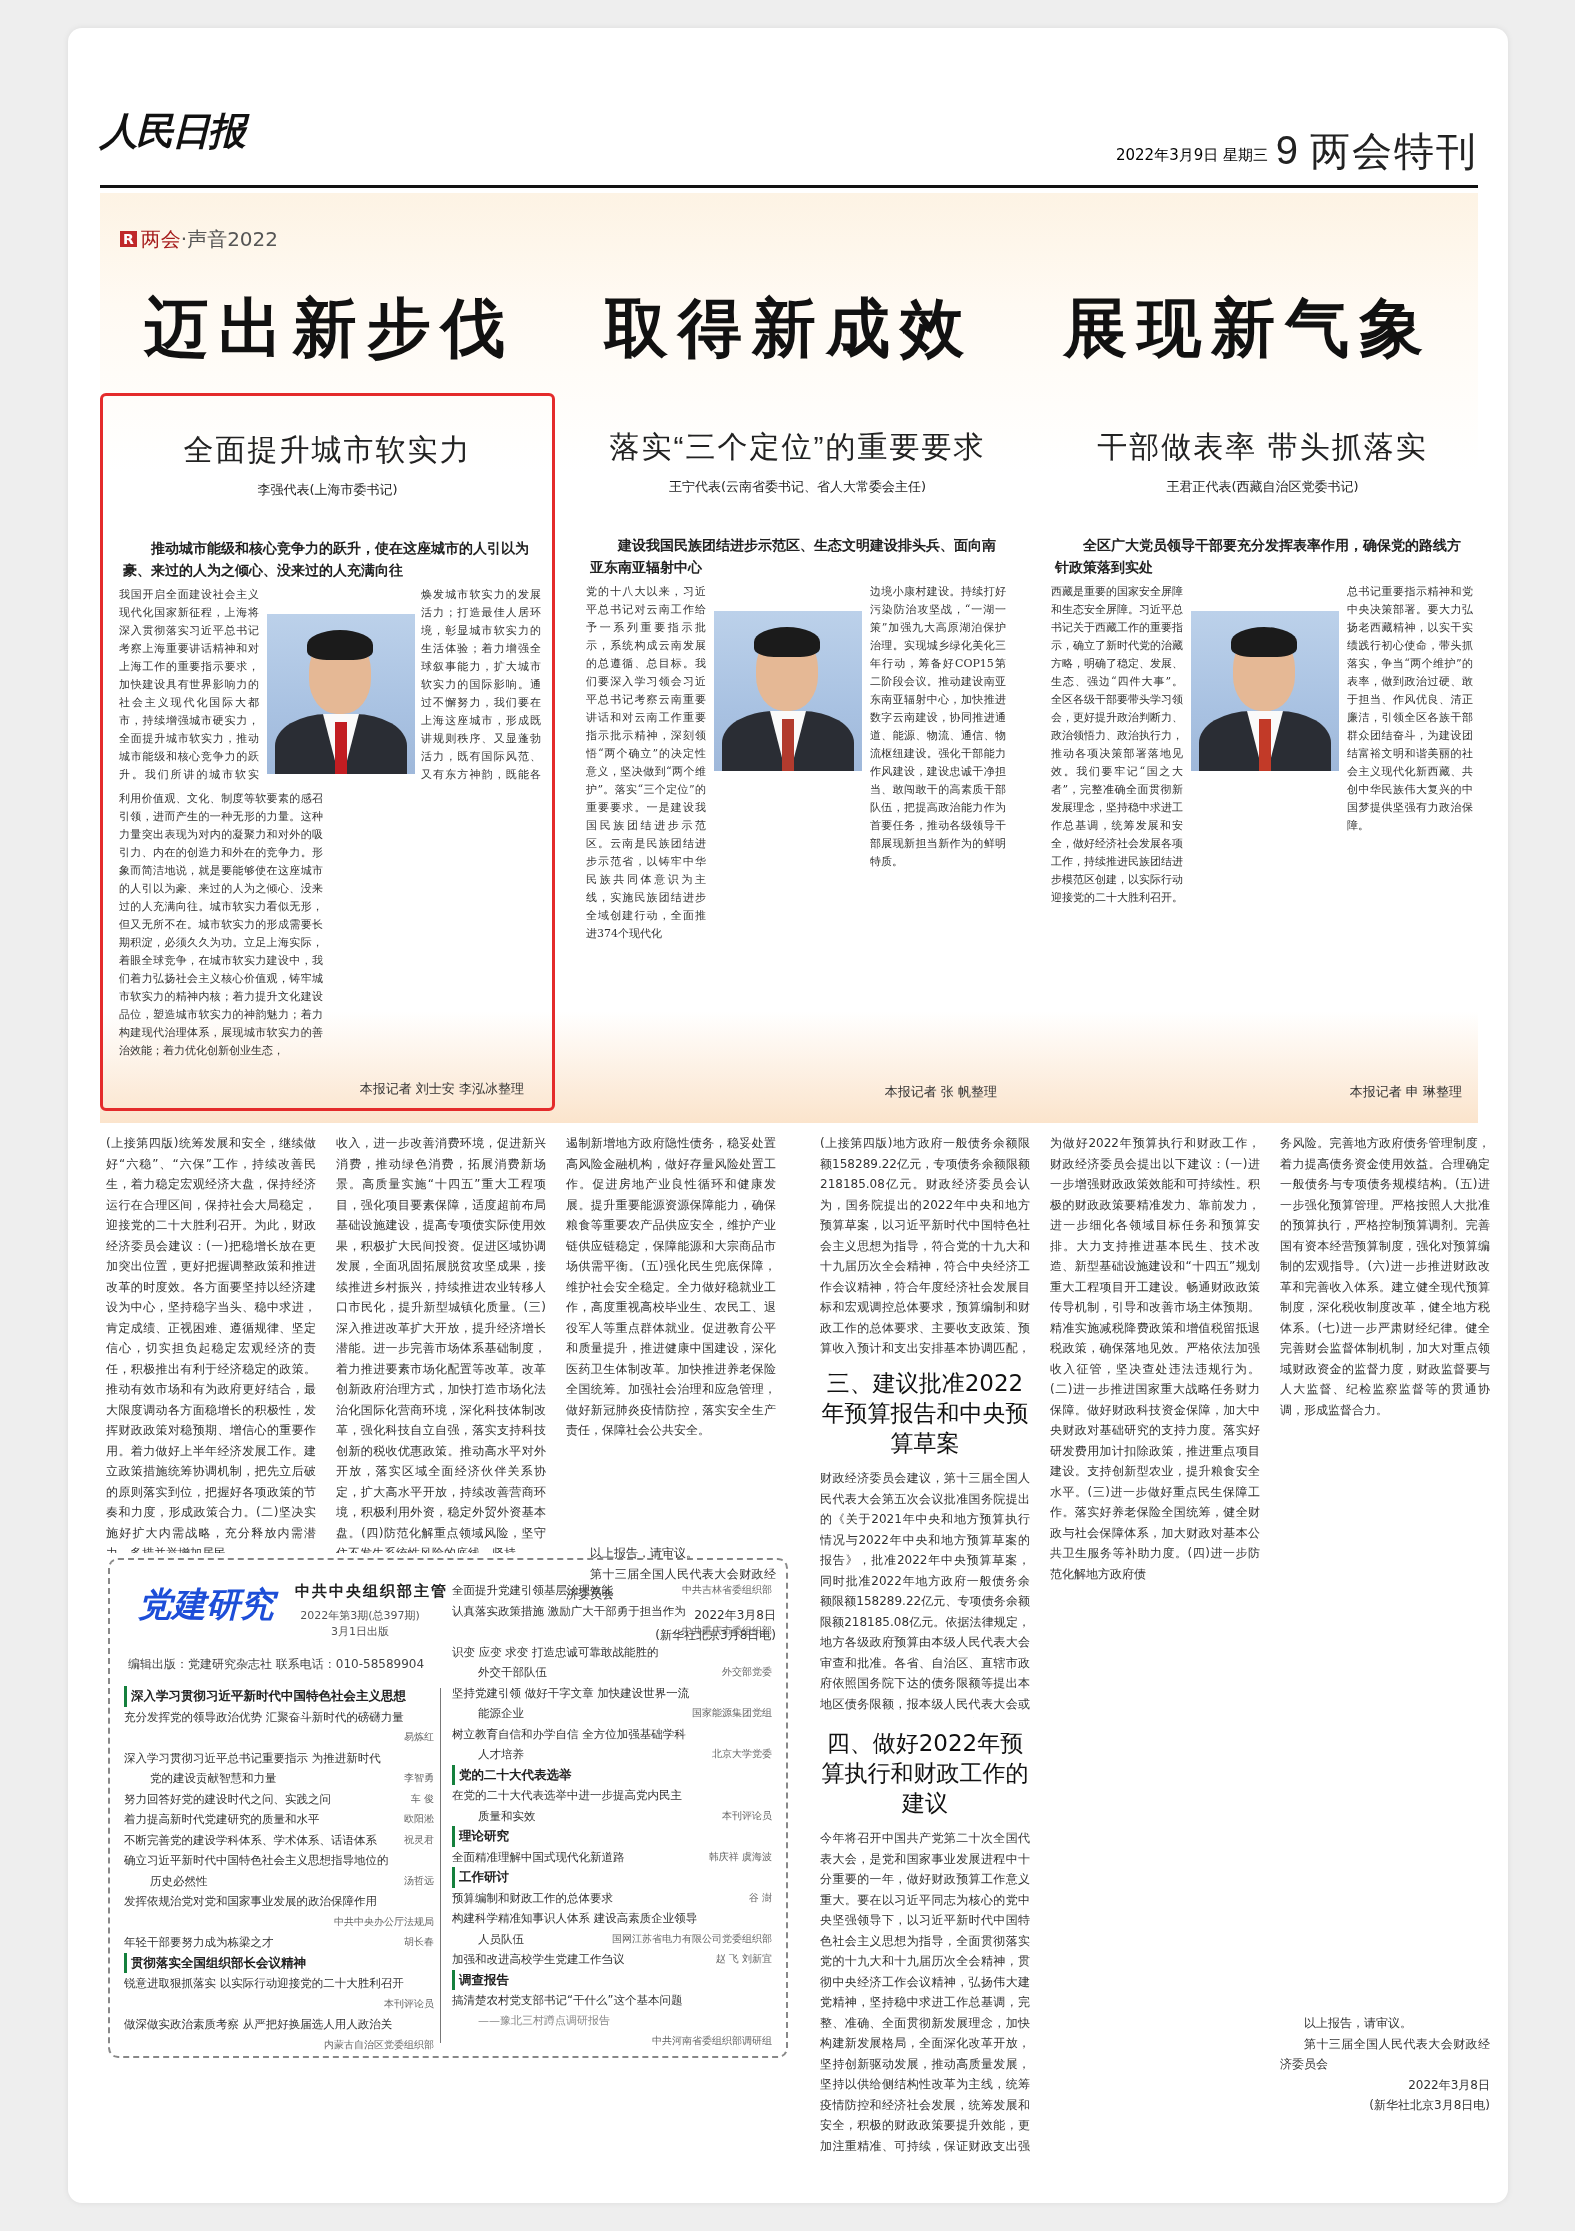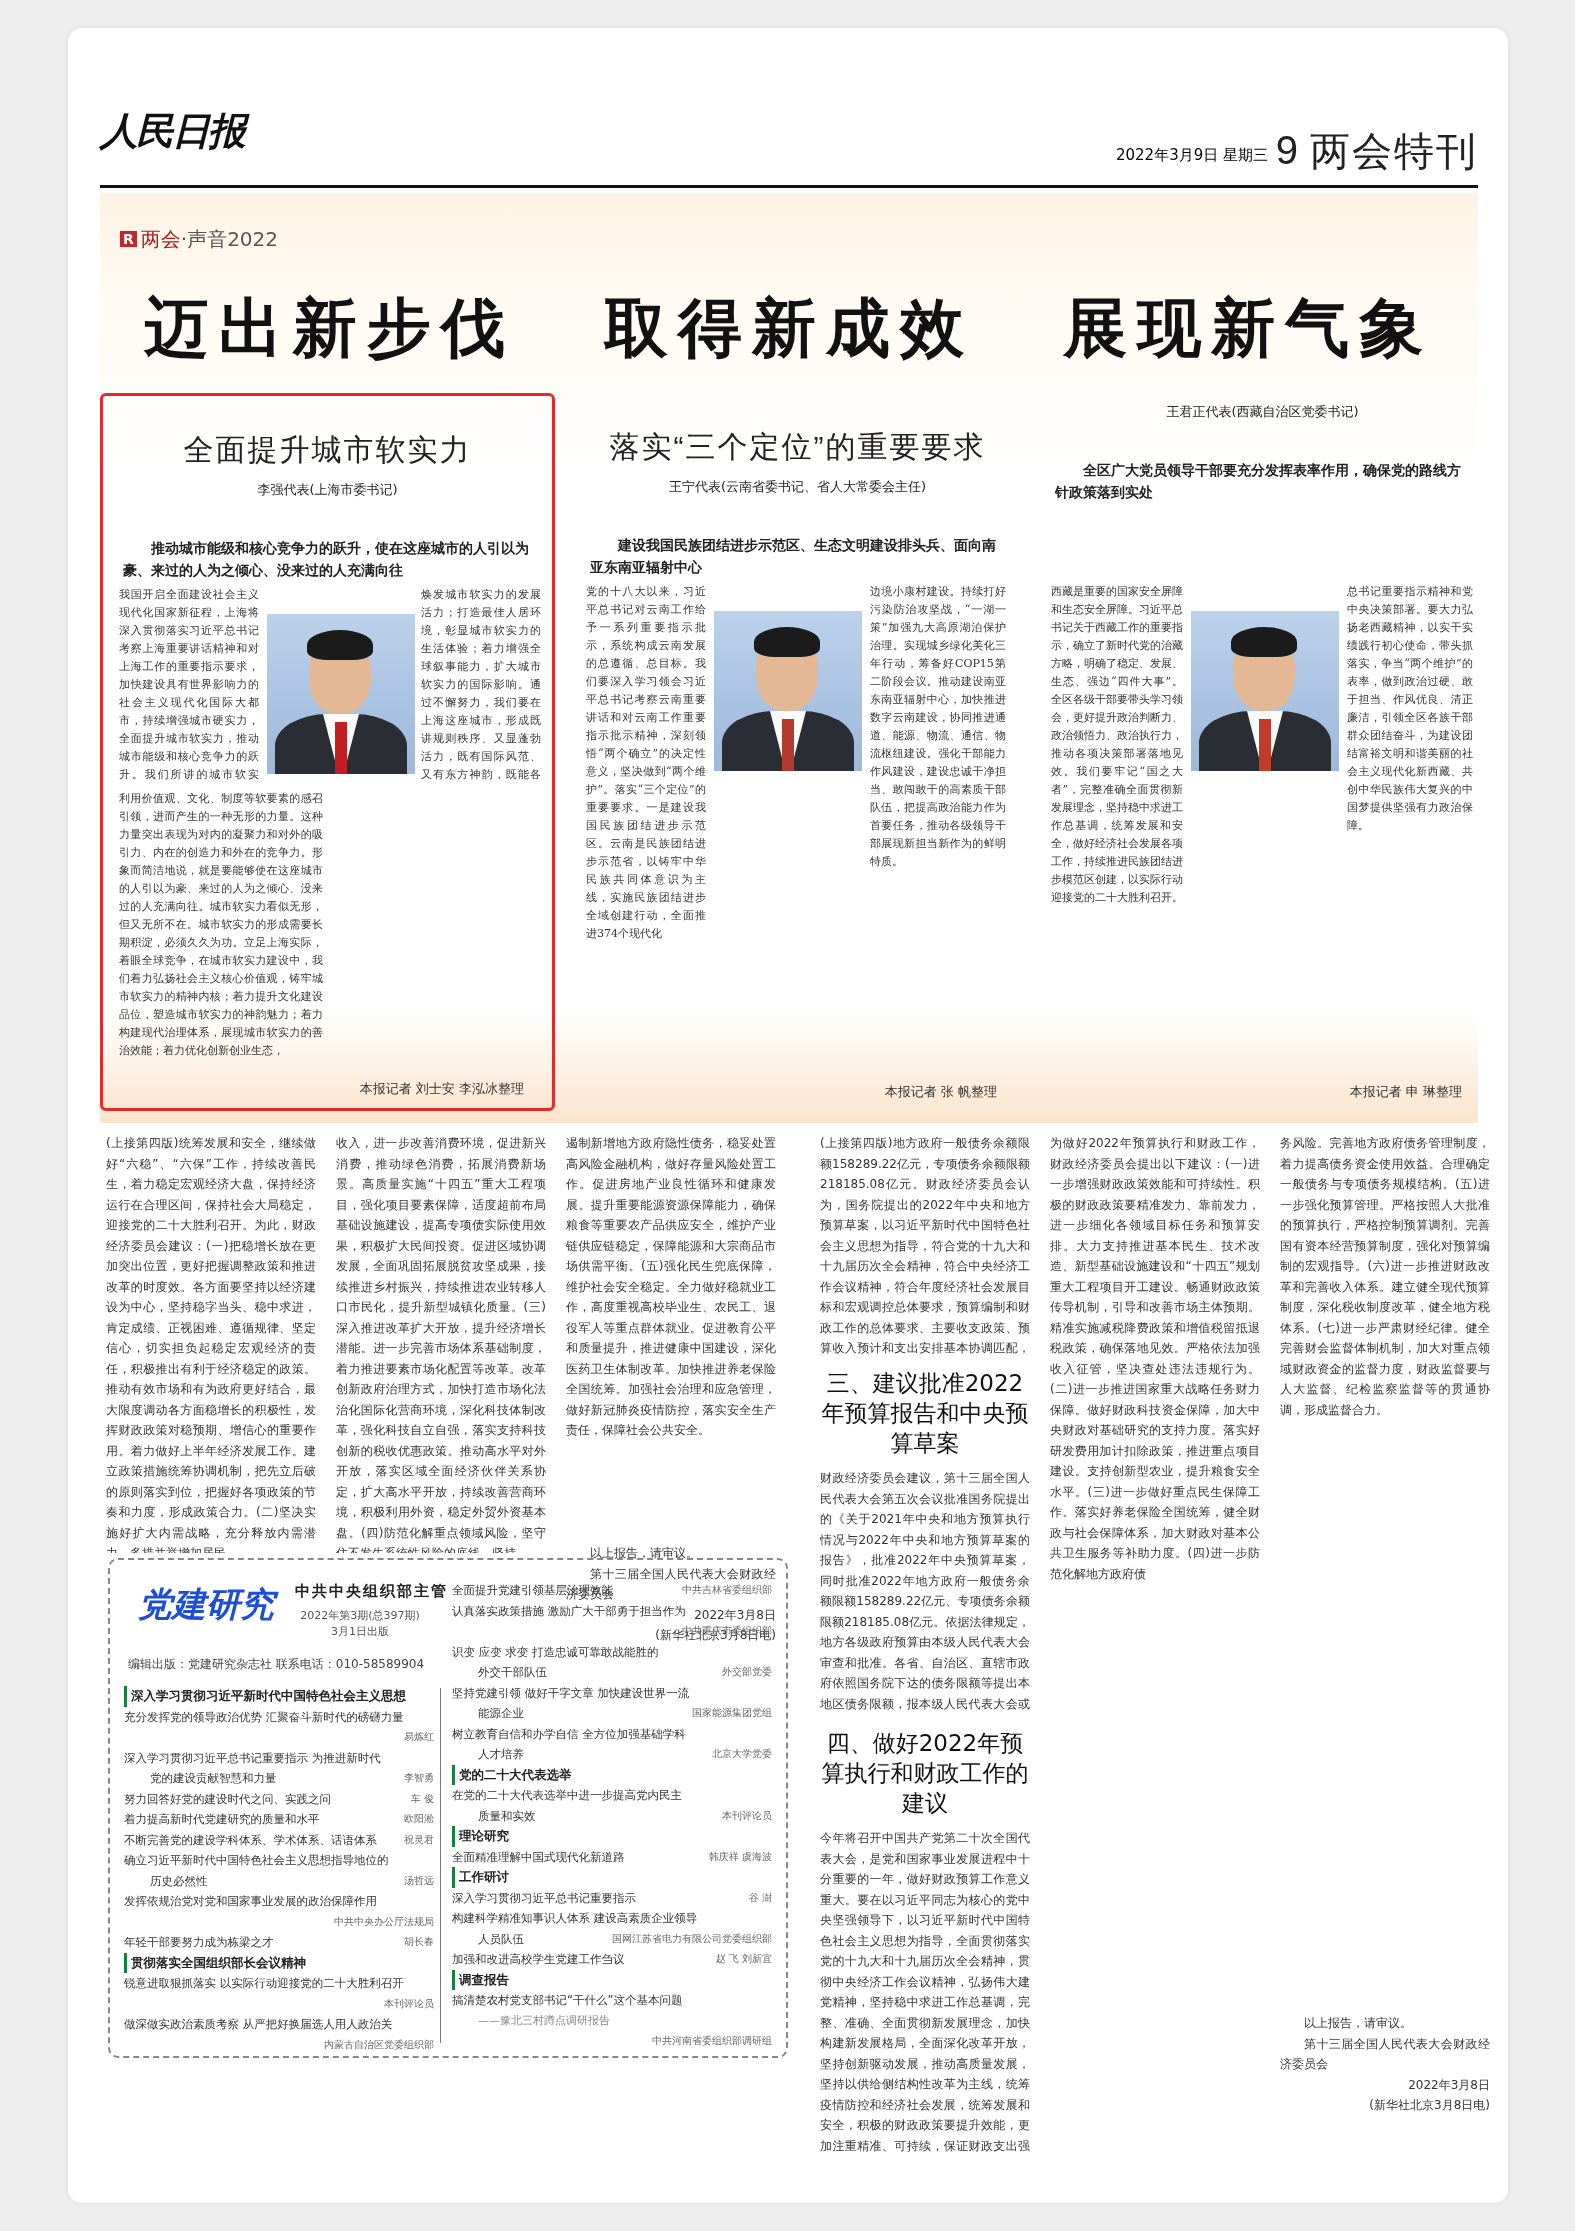--- a/index.html
+++ b/index.html
@@ -112,20 +112,21 @@
             <div class="tie" style="background:#b23b2e"></div>
             <div class="head"></div>
             <div class="hair"></div>
           </div>
         <div class="txt" style="left:284px;top:0;width:136px;height:470px;">边境小康村建设。持续打好污染防治攻坚战，“一湖一策”加强九大高原湖泊保护治理。实现城乡绿化美化三年行动，筹备好COP15第二阶段会议。推动建设南亚东南亚辐射中心，加快推进数字云南建设，协同推进通道、能源、物流、通信、物流枢纽建设。强化干部能力作风建设，建设忠诚干净担当、敢闯敢干的高素质干部队伍，把提高政治能力作为首要任务，推动各级领导干部展现新担当新作为的鲜明特质。</div>
       </div>
       <div class="sign">本报记者  张  帆整理</div>
     </div>
 
     <div class="col3 c">
+      <h2>干部做表率  带头抓落实</h2>
       <div class="byline">王君正代表(西藏自治区党委书记)</div>
       <div class="lead">全区广大党员领导干部要充分发挥表率作用，确保党的路线方针政策落到实处</div>
       <div class="body-area">
         <div class="txt" style="left:0;top:0;width:132px;height:470px;">西藏是重要的国家安全屏障和生态安全屏障。习近平总书记关于西藏工作的重要指示，确立了新时代党的治藏方略，明确了稳定、发展、生态、强边“四件大事”。全区各级干部要带头学习领会，更好提升政治判断力、政治领悟力、政治执行力，推动各项决策部署落地见效。我们要牢记“国之大者”，完整准确全面贯彻新发展理念，坚持稳中求进工作总基调，统筹发展和安全，做好经济社会发展各项工作，持续推进民族团结进步模范区创建，以实际行动迎接党的二十大胜利召开。</div>
         <div class="photo" style="left:140px;">
             <div class="suit"></div>
             <div class="shirt"></div>
             <div class="tie" style="background:#c23a28"></div>
             <div class="head"></div>
             <div class="hair"></div>
@@ -292,21 +293,21 @@
           </div>
 
         <div class="ad-sec">理论研究</div>
         <div class="ad-item">
             <span class="t">全面精准理解中国式现代化新道路</span>
             <span class="au">韩庆祥  虞海波</span>
           </div>
 
         <div class="ad-sec">工作研讨</div>
         <div class="ad-item">
-            <span class="t">深入学习贯彻习近平总书记重要指示</span>
+            <span class="t">预算编制和财政工作的总体要求</span>
             <span class="au">谷  澍</span>
           </div>
         <div class="ad-item">
             <span class="t">构建科学精准知事识人体系  建设高素质企业领导</span>
             <span class="au"></span>
           </div>
         <div class="ad-item cont">
             <span class="t">人员队伍</span>
             <span class="au">国网江苏省电力有限公司党委组织部</span>
           </div>

